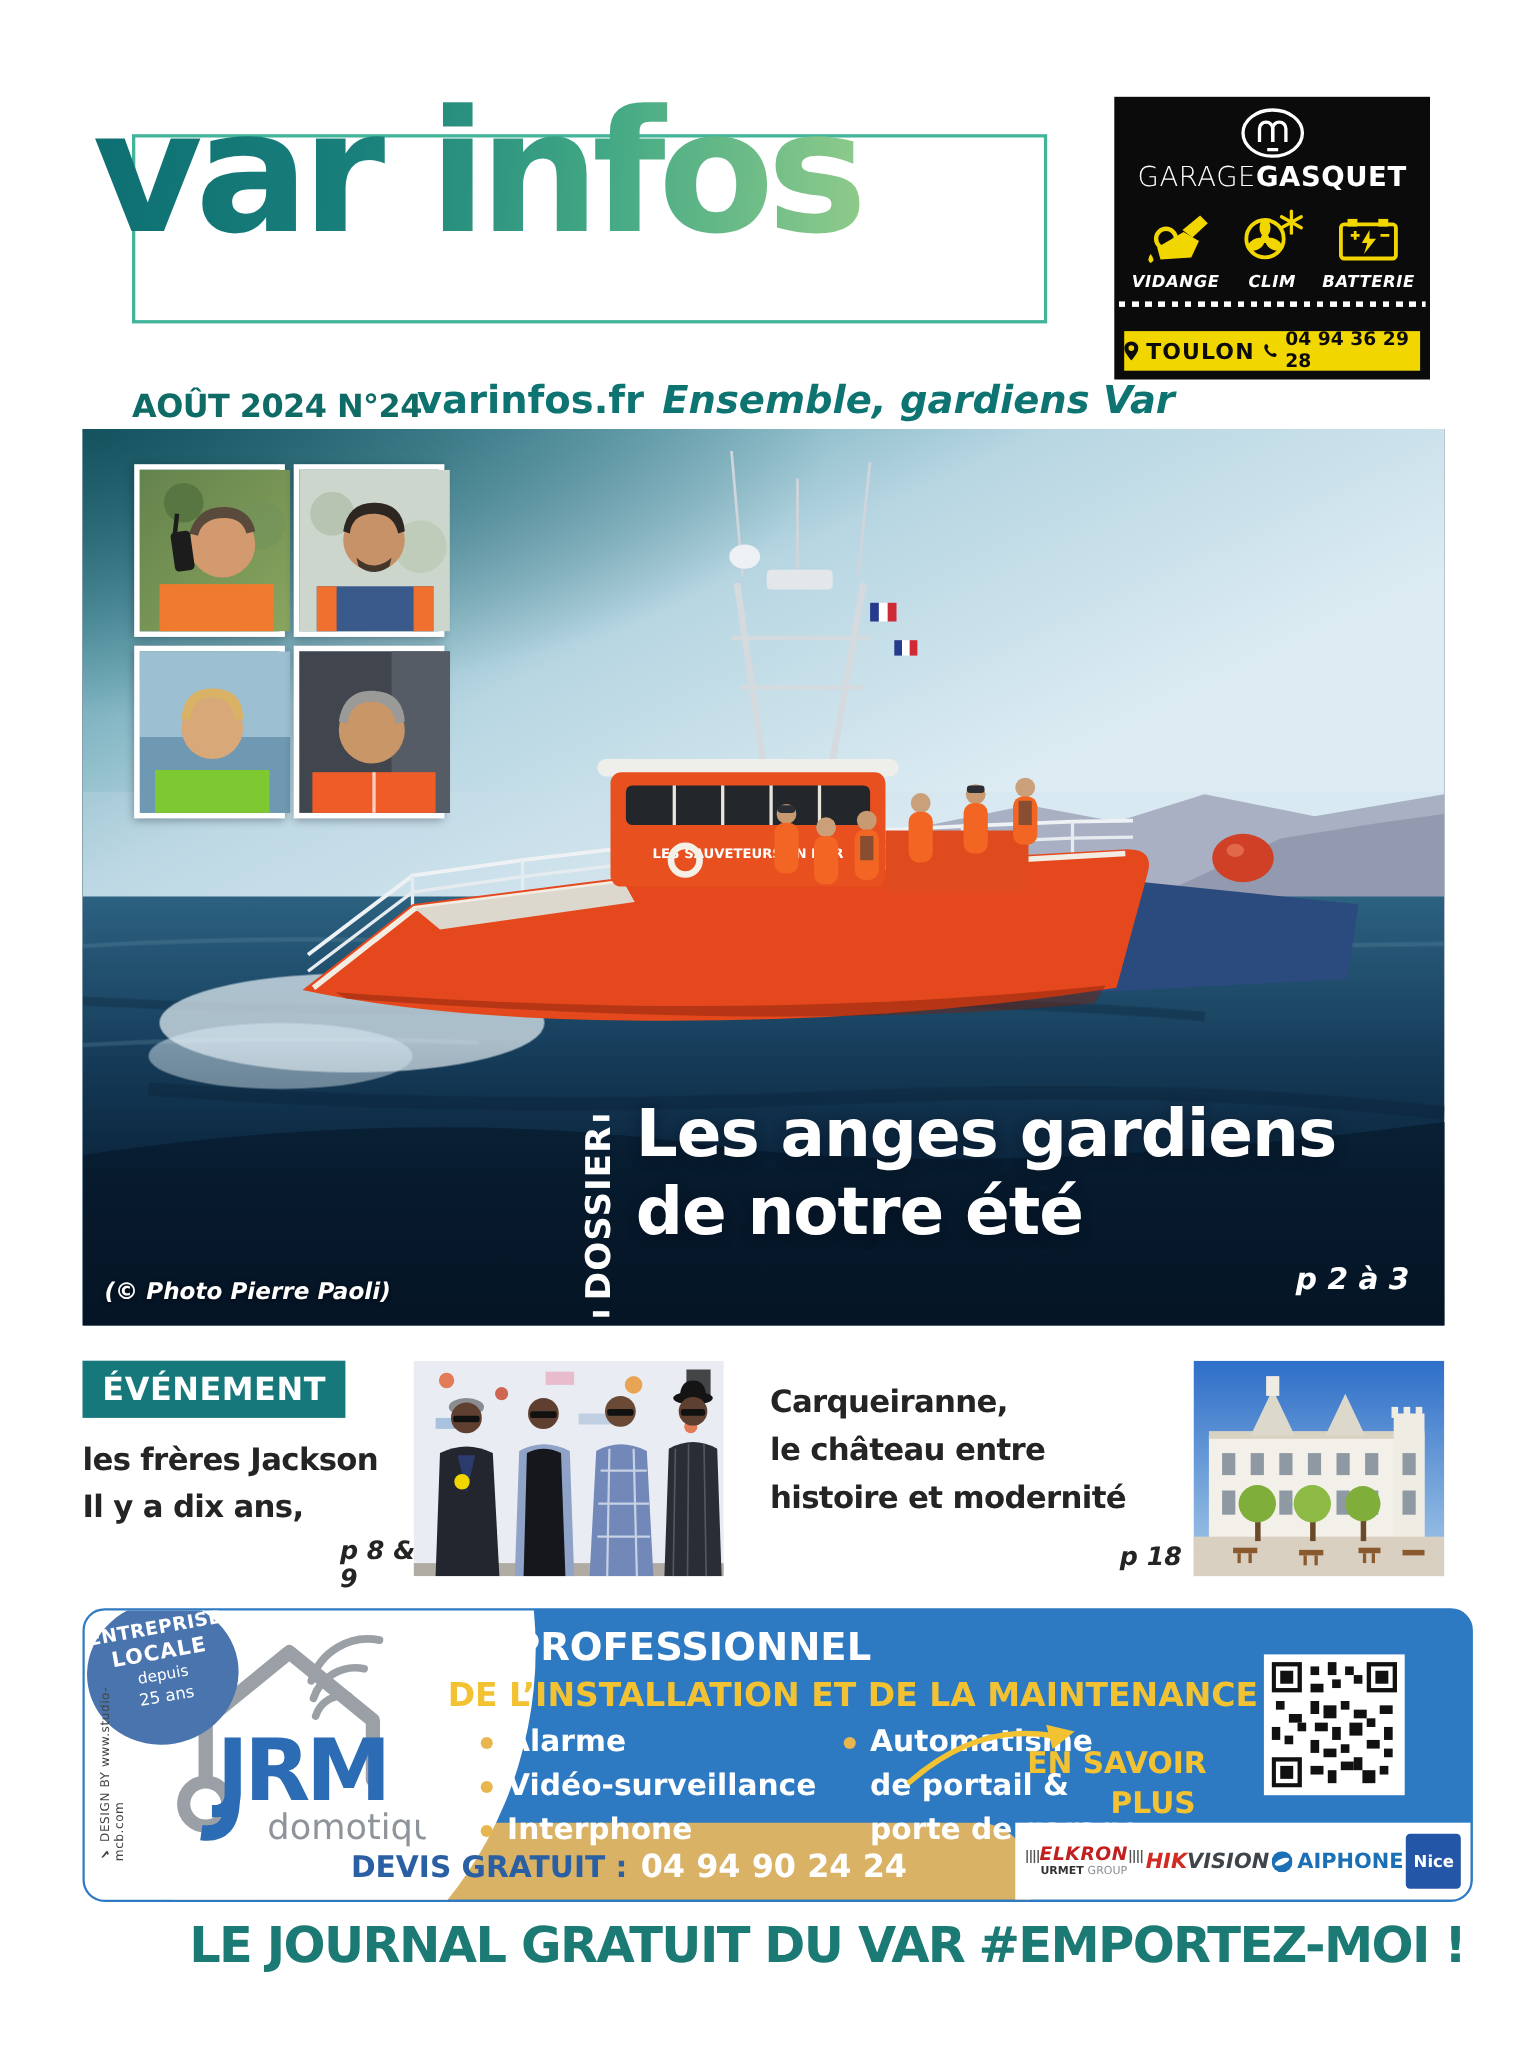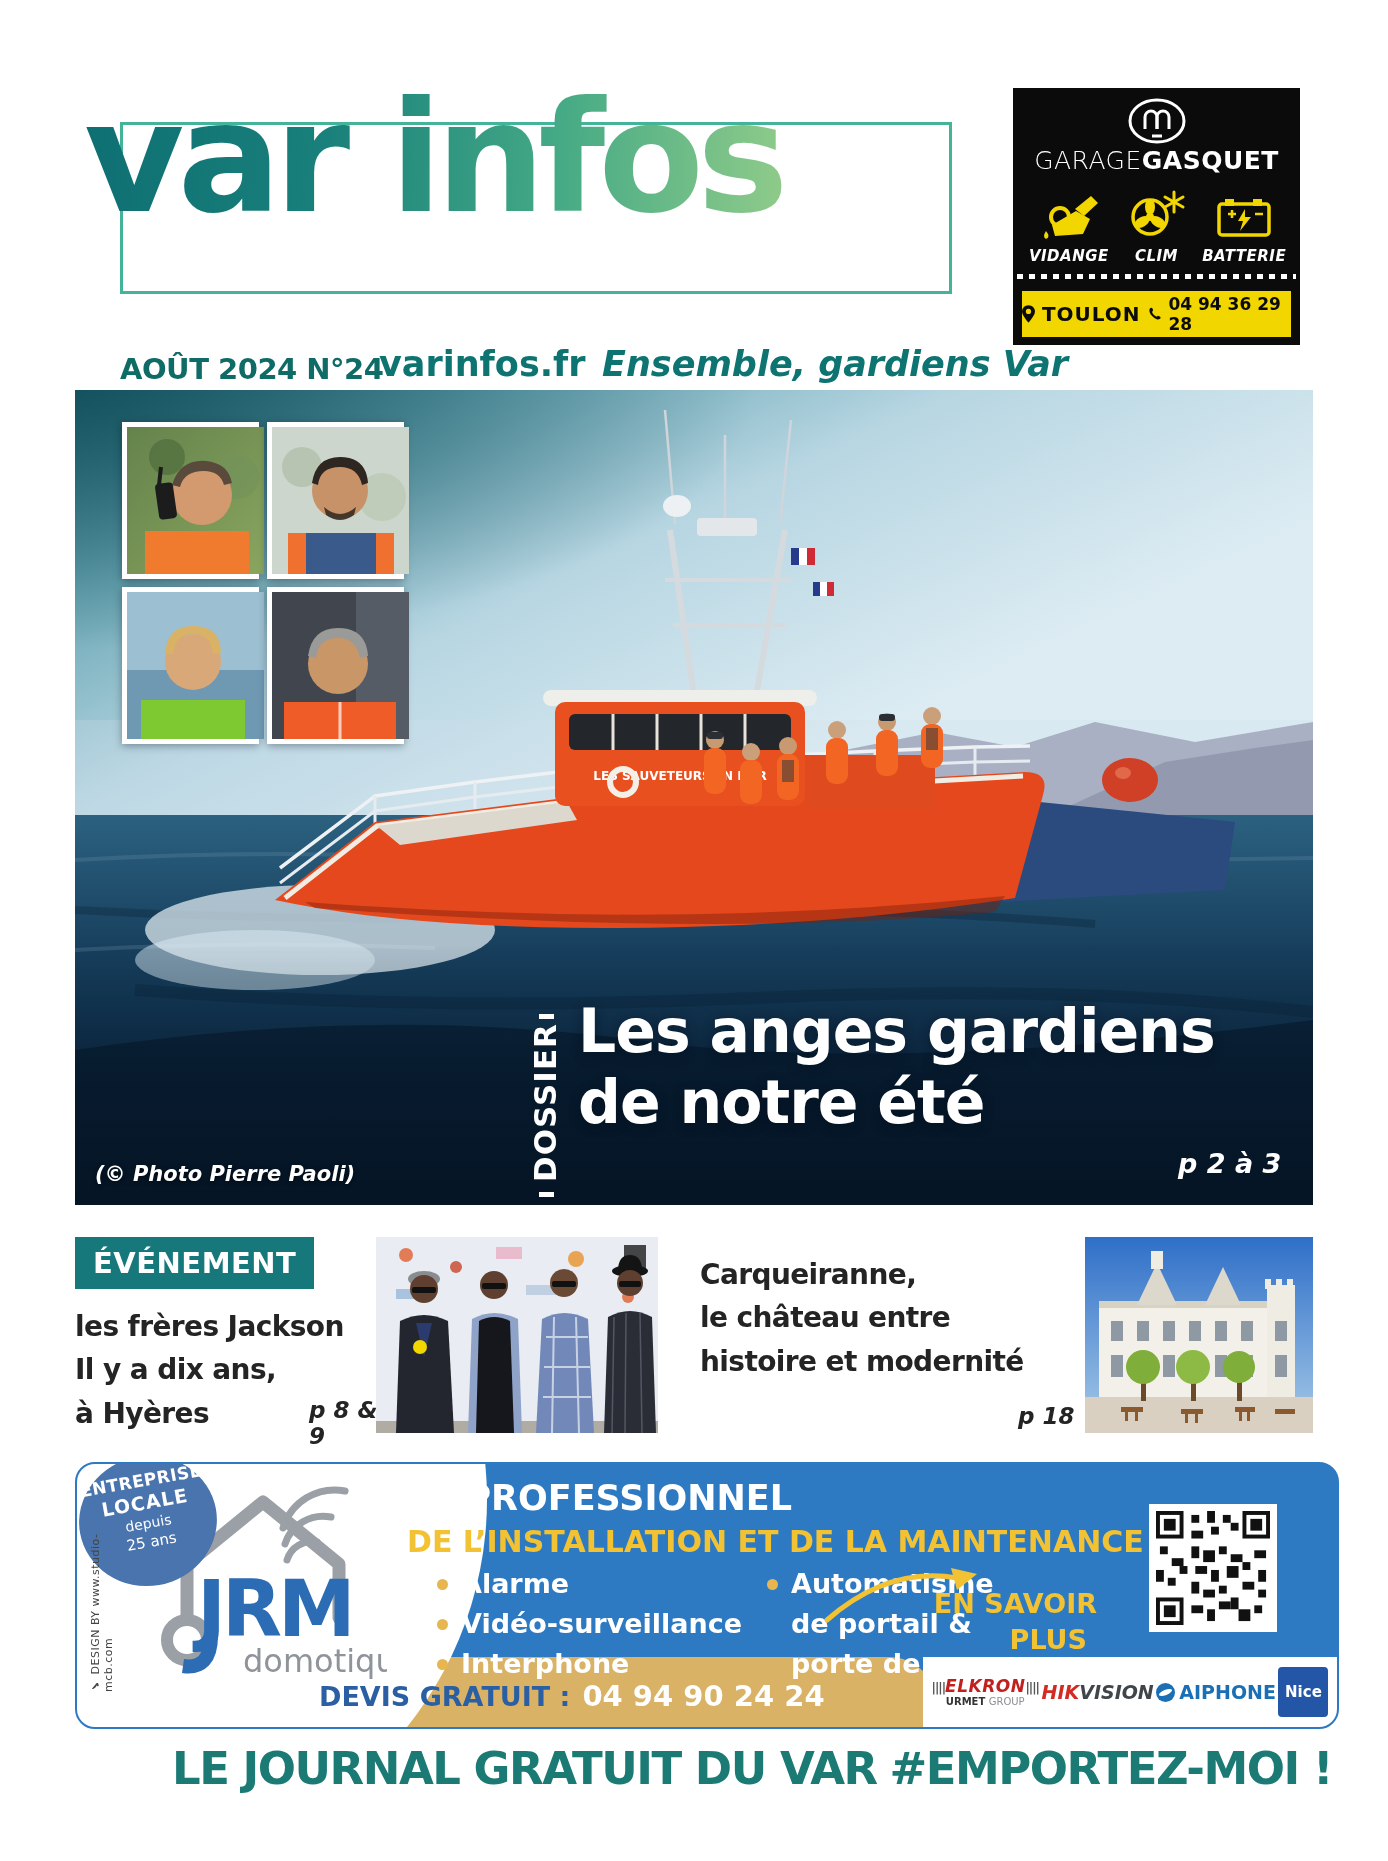--- a/index.html
+++ b/index.html
@@ -20,21 +20,21 @@
   .garage-ad{left:1013px;top:88px;width:287px;height:257px;background:#0b0b0b;}
   .garage-emblem{display:block;margin:10px auto 0;}
   .garage-name{text-align:center;color:#fff;font-size:25px;letter-spacing:0.5px;margin-top:2px;white-space:nowrap;}
   .garage-name .light{font-weight:300;}
   .garage-name .bold{font-weight:800;}
   .garage-services{display:flex;justify-content:space-between;padding:0 12px;margin-top:14px;}
   .garage-service{width:88px;text-align:center;}
   .garage-service .lbl{color:#fff;font-style:italic;font-weight:800;font-size:15px;margin-top:4px;letter-spacing:0.5px;}
   .garage-dotted{margin:9px 4px 0;height:5px;
     background:repeating-linear-gradient(90deg,#fff 0 6px,transparent 6px 12px);}
-  .toulon-bar{position:absolute;left:9px;right:9px;bottom:8px;height:46px;background:#f2d600;
+  .toulon-bar{position:absolute;left:9px;right:9px;bottom:8px;height:36px;background:#f2d600;
     display:flex;align-items:center;justify-content:center;gap:7px;color:#0b0b0b;}
   .toulon-city{font-weight:800;font-size:20px;letter-spacing:1px;}
   .toulon-phone{font-weight:800;font-size:17px;}
 
   
   .hero{left:75px;top:390px;width:1238px;height:815px;overflow:hidden;background:#123a55;}
   .hero-art{position:absolute;left:0;top:0;}
   .portraits{left:47px;top:32px;display:grid;grid-template-columns:137px 137px;gap:8px;}
   .portrait{border:5px solid #fff;line-height:0;box-shadow:0 2px 8px rgba(0,0,20,.35);}
   .hero-credit{left:20px;top:772px;color:#fff;font-style:italic;font-weight:600;font-size:21px;text-shadow:0 1px 4px rgba(0,0,0,.6);}
@@ -378,21 +378,20 @@
     </div>
     <div class="abs hero-pages">p 2 à 3</div>
     <div class="abs hero-credit">(© Photo Pierre Paoli)</div>
   </div>
 
   <div class="abs teaser teaser-event">
     <div class="teaser-badge">ÉVÉNEMENT</div>
     <div class="teaser-title">
       <div>les frères Jackson</div>
       <div>Il y a dix ans,</div>
-      <div>à Hyères</div>
     </div>
     <div class="teaser-pages">p 8 &amp; 9</div>
   </div>
 
   <div class="abs photo-jackson">
     <svg width="282" height="196" viewBox="0 0 282 196">
       <rect width="282" height="196" fill="#e9edf3"></rect>
       <g opacity="0.8">
         <circle cx="30" cy="18" r="7" fill="#e06030"></circle>
           <rect x="120" y="10" width="26" height="12" fill="#e8a0b8" opacity="0.8"></rect>

